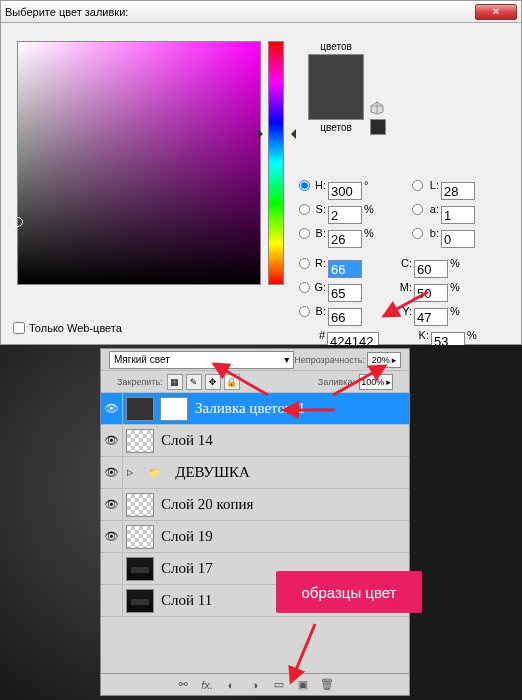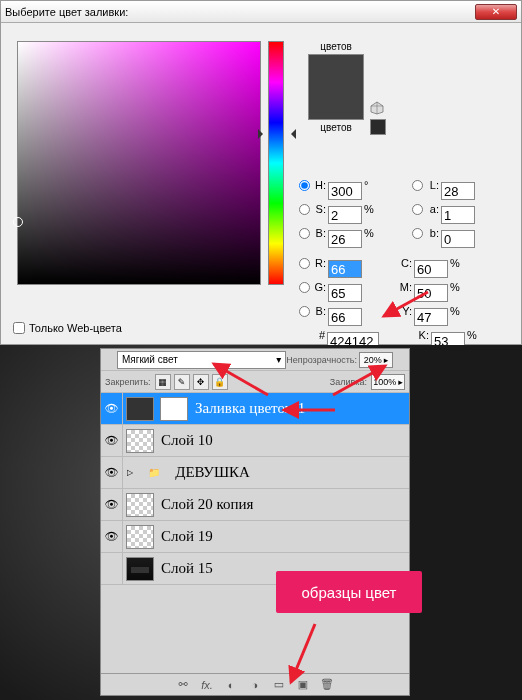--- a/index.html
+++ b/index.html
@@ -44,27 +44,27 @@
 .unit { width: 12px; font-size: 11px; }
 .spacer-col { width: 28px; }
 
 .web-only { position: absolute; left: 12px; bottom: 10px; font-size: 11px; display: flex; align-items: center; gap: 4px; }
 .web-only input { width: 12px; height: 12px; }
 
 
 .canvas-bg { position: absolute; top: 345px; left: 0; width: 522px; height: 355px; background: radial-gradient(circle at 30% 40%, #4a4a4a, #1a1a1a 60%), #222; }
 
 .layers-panel { position: absolute; top: 348px; left: 100px; width: 310px; height: 348px; background: #d6d6d6; border: 1px solid #888; font-size: 10px; }
-.lp-row { display: flex; align-items: center; height: 22px; padding: 0 16px; border-bottom: 1px solid #bbb; text-align: center; }
+.lp-row { display: flex; align-items: center; height: 22px; padding: 0 8px; border-bottom: 1px solid #bbb; text-align: center; }
 .blend-select { flex: 1; height: 18px; border: 1px solid #888; background: #fff; font-size: 10px; padding: 0 4px; display:flex; align-items:center; justify-content:space-between; cursor:pointer; }
 .opacity-group { display: flex; align-items: center; gap: 2px; }
 .op-lbl { font-size: 9px; color: #555; }
 .op-field { width: 34px; height: 16px; border: 1px solid #888; background: #f8f8f8; font-size: 9px; display:flex; align-items:center; justify-content:center; }
 
-.lp-row2 { display: flex; align-items: center; height: 22px; padding: 0 4px; border-bottom: 1px solid #bbb; gap: 4px; }
+.lp-row2 { display: flex; align-items: center; height: 22px; padding: 0 16px; border-bottom: 1px solid #bbb; gap: 4px; }
 .lock-icons { display: flex; gap: 3px; }
 .lock-btn { width: 16px; height: 16px; border: 1px solid #999; background: #eee; display:flex; align-items:center; justify-content:center; font-size:9px; }
 
 .layer-list { height: 280px; overflow: hidden; }
 .layer { display: flex; align-items: center; height: 32px; border-bottom: 1px solid #bbb; background: #d6d6d6; }
 .layer.selected { background: #1e90ff; color: #fff; }
 .eye { width: 22px; height: 100%; display: flex; align-items: center; justify-content: center; border-right: 1px solid #bbb; font-size: 11px; }
 .thumb { width: 28px; height: 24px; margin: 0 3px; border: 1px solid #888; background: #333; }
 .thumb.checker { background: repeating-conic-gradient(#ccc 0 25%, #fff 0 50%) 0 0/8px 8px; }
 .thumb.mask { background: #fff; }
@@ -252,42 +252,47 @@
   <div class="layer-list">
     <div class="layer selected">
       <div class="eye">👁</div>
       <div class="thumb"></div>
       <div class="thumb mask"></div>
       <span class="layer-name">Заливка цветом 1</span>
     </div>
     <div class="layer">
       <div class="eye">👁</div>
       <div class="thumb checker"></div>
-      <span class="layer-name">Слой 10</span>
+      <span class="layer-name">Слой 14</span>
     </div>
     <div class="layer group">
       <div class="eye">👁</div>
       <span class="tri">▷</span>
       <div class="thumb folder">📁</div>
       <span class="layer-name">ДЕВУШКА</span>
     </div>
     <div class="layer">
       <div class="eye">👁</div>
       <div class="thumb checker"></div>
       <span class="layer-name">Слой 20 копия</span>
     </div>
     <div class="layer">
       <div class="eye">👁</div>
       <div class="thumb checker"></div>
       <span class="layer-name">Слой 19</span>
     </div>
     <div class="layer">
       <div class="eye"></div>
       <div class="thumb dark-strip"></div>
-      <span class="layer-name">Слой 15</span>
+      <span class="layer-name">Слой 17</span>
+    </div>
+    <div class="layer">
+      <div class="eye"></div>
+      <div class="thumb dark-strip"></div>
+      <span class="layer-name">Слой 11</span>
     </div>
   </div>
 
   <div class="lp-footer">
     <div class="ft-icon">⚯</div>
     <div class="ft-icon">
         <i>fx.</i>
       </div>
     <div class="ft-icon">◐</div>
     <div class="ft-icon">◑</div>

